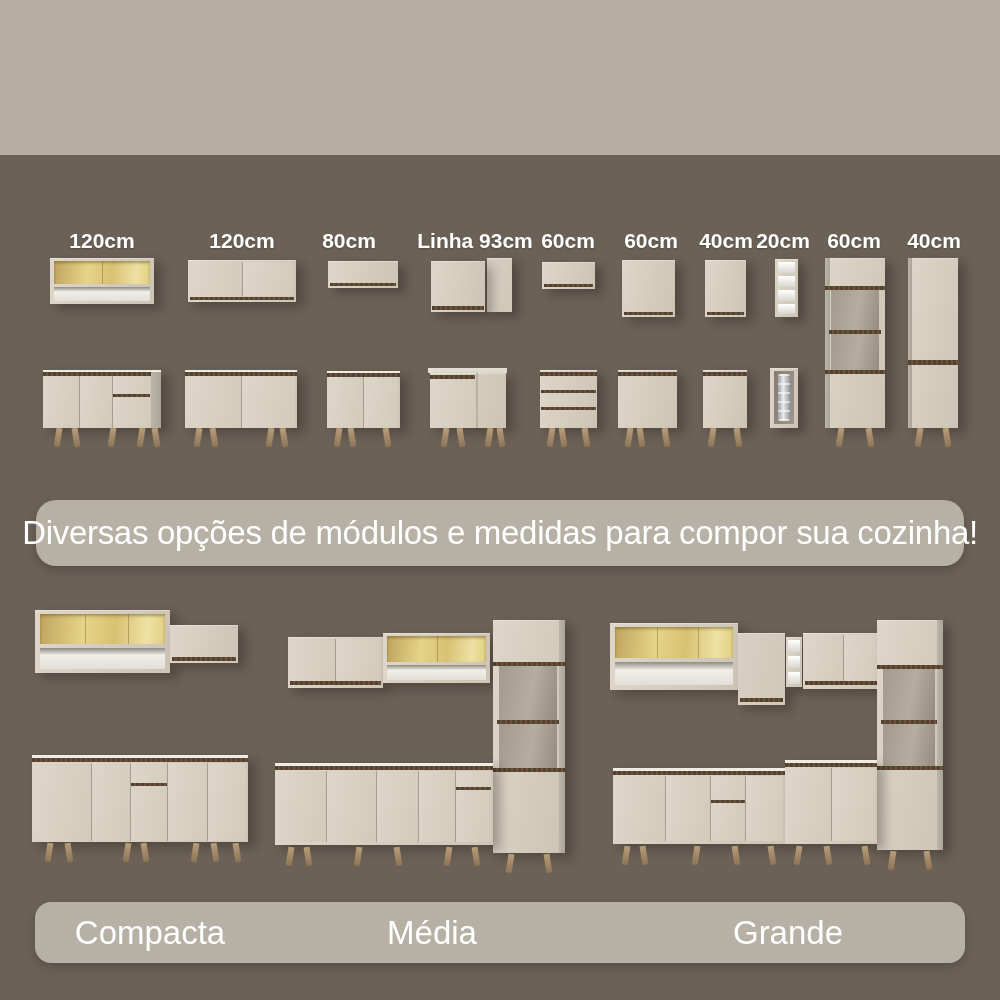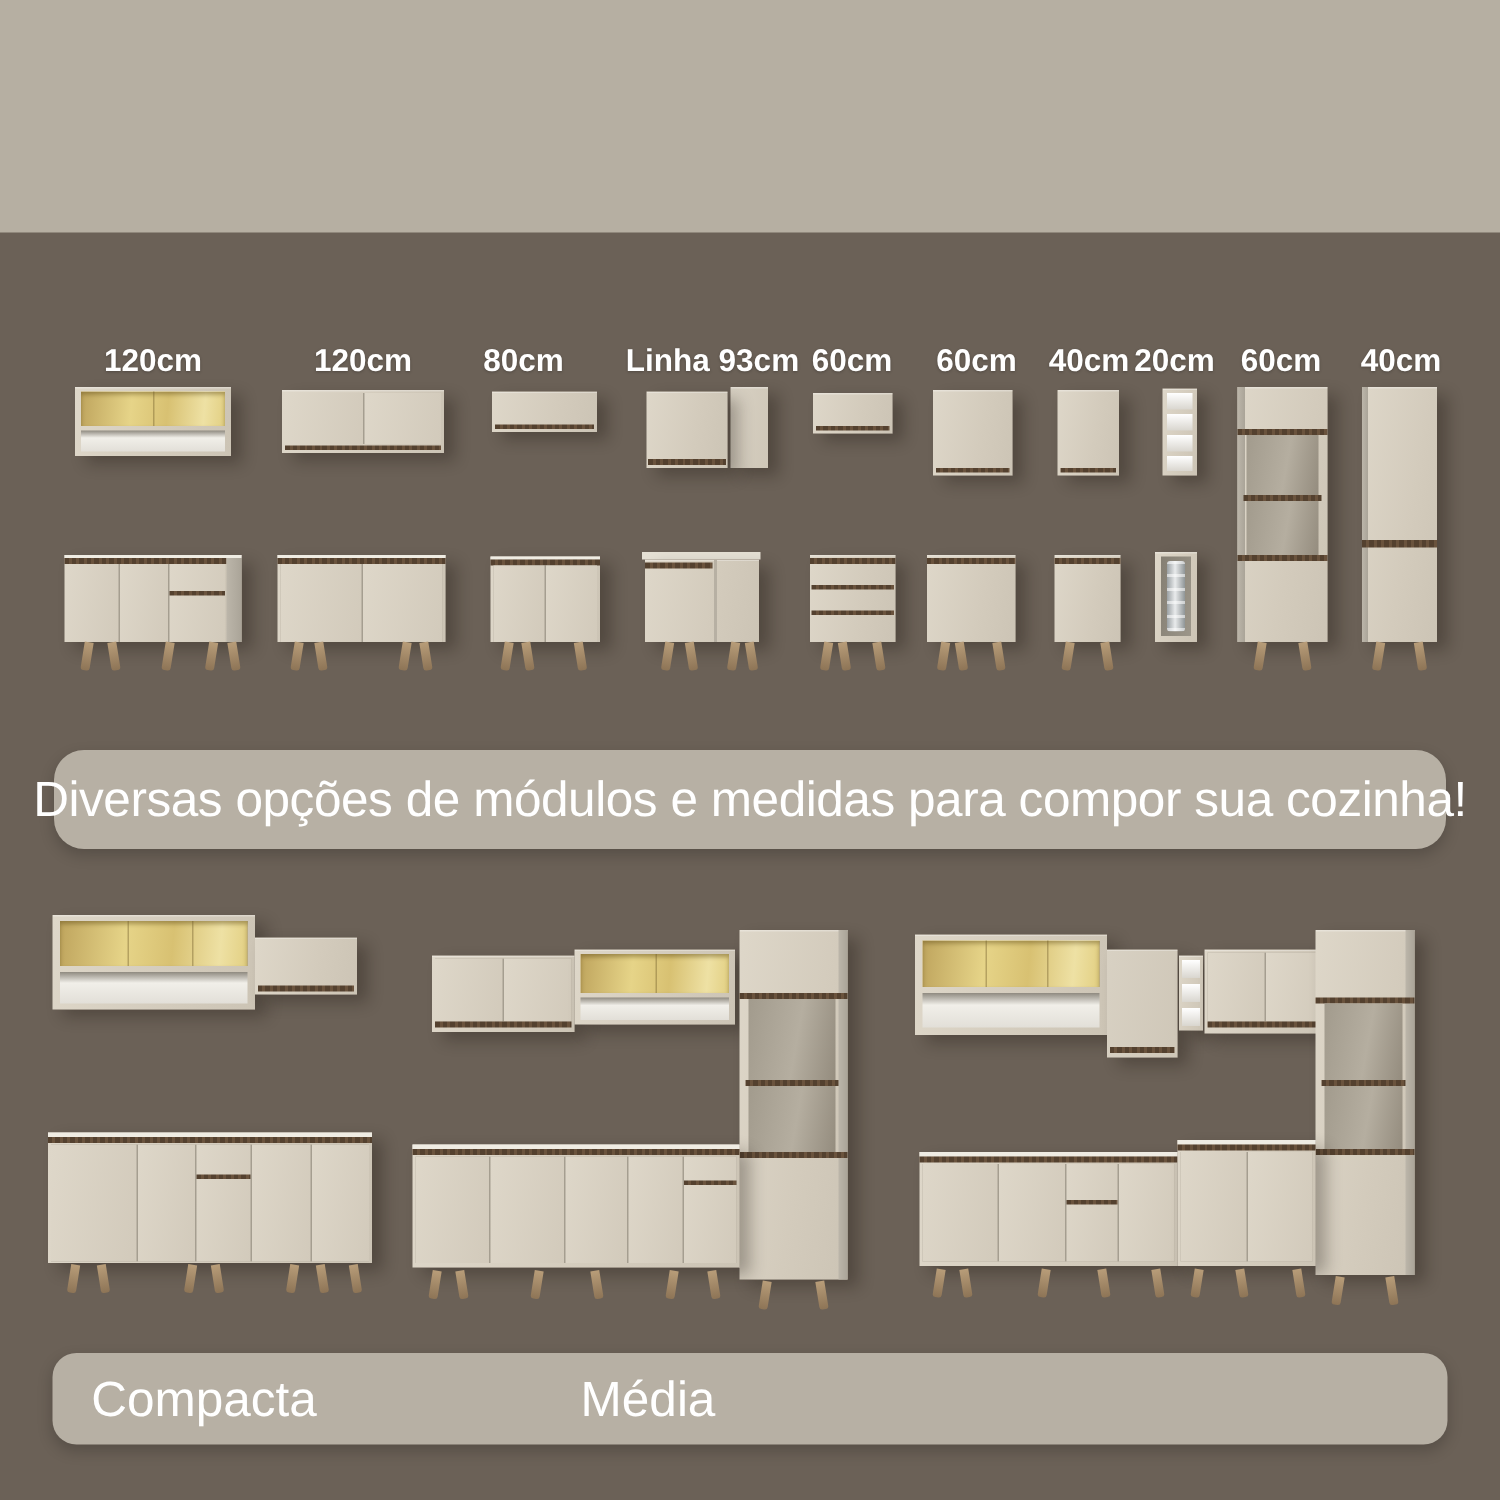--- a/index.html
+++ b/index.html
@@ -375,17 +375,18 @@
         <div class="d" style="flex:1"></div>
         <div class="d" style="flex:1"></div>
       </div>
       <div class="leg lt" style="left:10px;bottom:0"></div>
       <div class="leg lr" style="left:40px;bottom:0"></div>
       <div class="leg lr" style="right:8px;bottom:0"></div>
     </div>
   </div>
 
   <div class="pill pill-bottom">
-    <span class="klabel" style="left:101px">Compacta</span>
+    <span class="klabel" style="left:115px">Compacta</span>
     <span class="klabel" style="left:397px">Média</span>
+    <span class="klabel" style="left:753px">Grande</span>
   </div>
 
 </div>
 
 </body></html>

